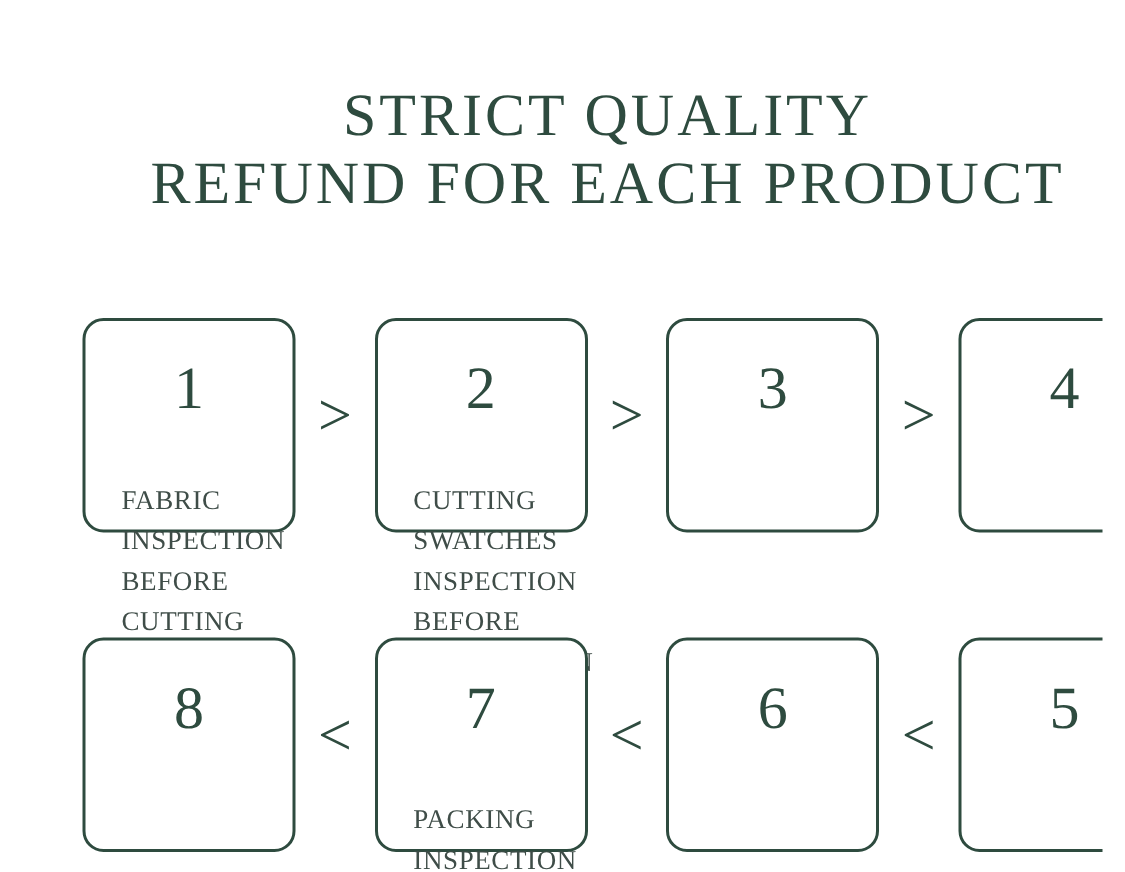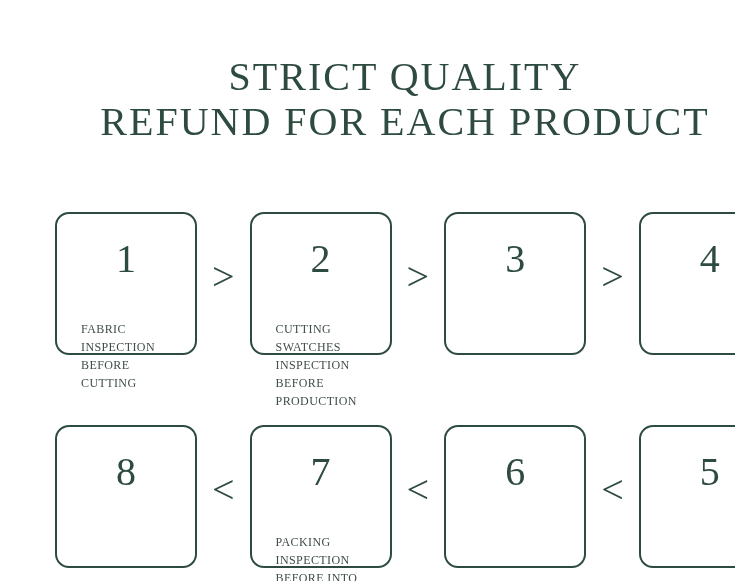--- a/index.html
+++ b/index.html
@@ -41,21 +41,21 @@
     flex: 0 0 142px;
   }
   .num {
     text-align: center;
     font-size: 40px;
     line-height: 1.2;
     color: #2e4b3f;
   }
   .desc {
     margin-top: 7px;
-    font-size: 12px;
+    font-size: 18px;
     letter-spacing: 0.4px;
     line-height: 1.5;
     text-transform: uppercase;
     color: #3f4d48;
   }
   .arrow {
     flex: 1 1 auto;
     display: flex;
     align-items: center;
     justify-content: center;

